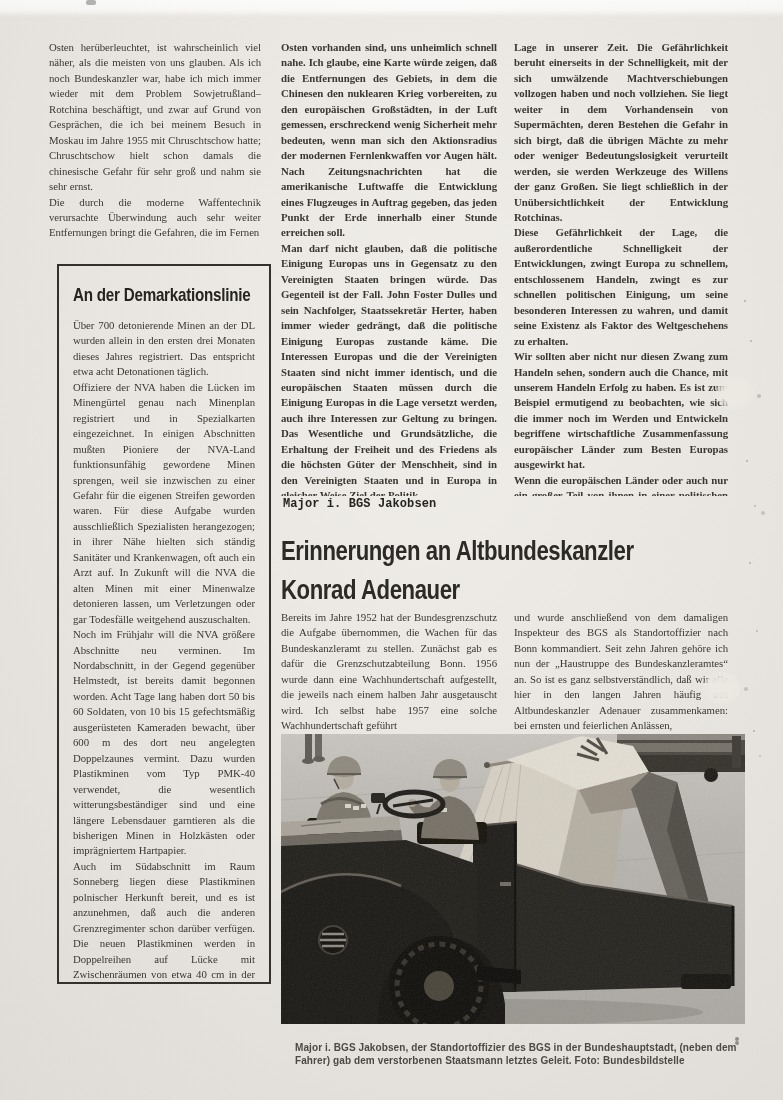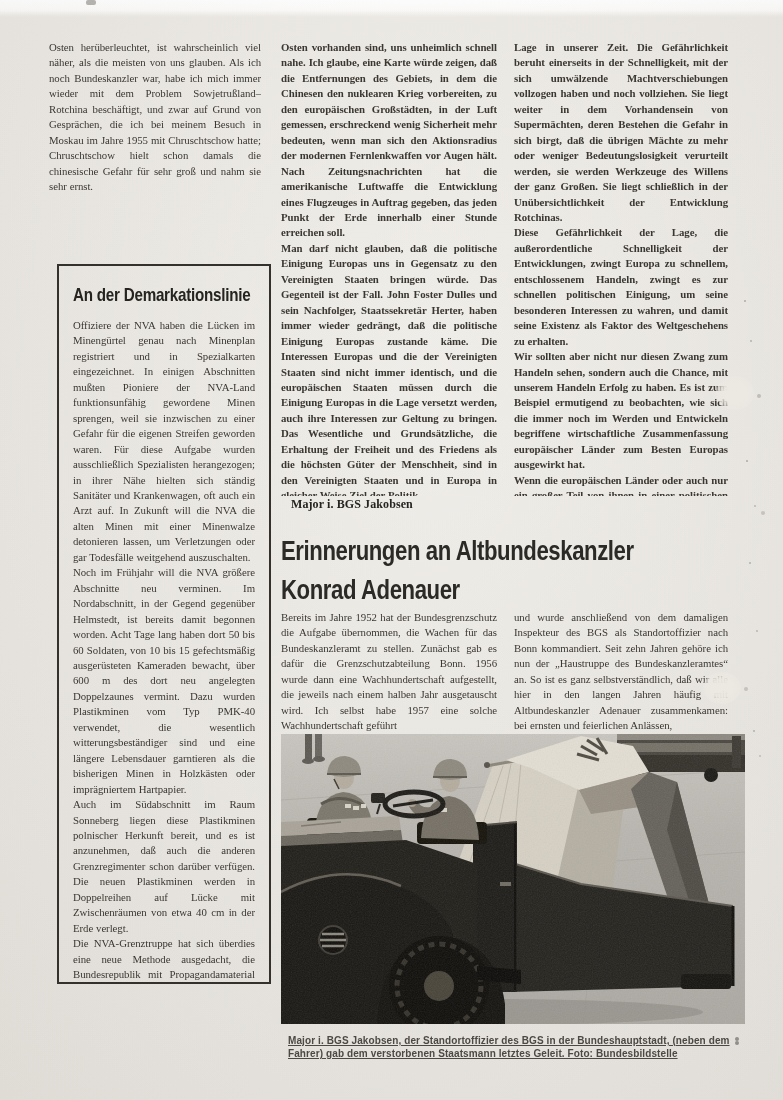--- a/index.html
+++ b/index.html
@@ -22,41 +22,41 @@
   .box{
     position:absolute;left:57px;top:264px;width:214px;height:720px;
     border:2px solid #34312c;box-sizing:border-box;padding:16px 14px 0 14px;overflow:hidden;
   }
   .box-title{
     font-family:"Liberation Sans","DejaVu Sans",sans-serif;font-weight:bold;
     font-size:19px;color:#262420;letter-spacing:-0.3px;white-space:nowrap;
     transform:scaleX(0.8);transform-origin:left center;margin:2px 0 12px 0;
   }
   .kicker{
-    position:absolute;left:291px;top:497px;
-    font-family:Liberation Serif, serif;font-weight:bold;
+    position:absolute;left:283px;top:497px;
+    font-family:Liberation Mono, monospace;font-weight:bold;
     font-size:12px;color:#262420;letter-spacing:0.1px;
   }
   .headline{
     position:absolute;left:281px;top:514px;width:470px;
     font-family:"Liberation Sans","DejaVu Sans",sans-serif;font-weight:bold;
     font-size:27px;line-height:39px;color:#2c2a26;letter-spacing:-0.5px;
     transform:scaleX(0.82);transform-origin:left top;white-space:nowrap;
   }
   .art-left{left:281px;top:610px;width:216px;height:122px;}
   .art-right{left:514px;top:610px;width:214px;height:122px;}
   .photo{
     position:absolute;left:281px;top:734px;width:464px;height:290px;margin:0;
     background:#b7b4ae;overflow:hidden;
   }
   .photo svg{display:block;}
   .caption{
-    position:absolute;left:283px;top:1029px;width:452px;margin:5px;
+    position:absolute;left:283px;top:1029px;width:452px;margin:12px;
     font-family:"Liberation Sans","DejaVu Sans",sans-serif;font-weight:bold;
-    font-size:10px;line-height:13px;color:#4c4944;letter-spacing:0.1px;text-decoration:underline;
+    font-size:10px;line-height:13px;color:#4c4944;letter-spacing:0.1px;
   }
   .speck-top{position:absolute;left:86px;top:0;width:10px;height:5px;background:#7a7873;opacity:.55;border-radius:2px;}
   .speckles{position:absolute;left:744px;top:300px;width:2px;height:2px;border-radius:50%;background:rgba(118,115,109,0.5);
     box-shadow:6px 40px 0 rgba(118,115,109,.45),14px 95px 0 1px rgba(118,115,109,.35),
       2px 160px 0 rgba(118,115,109,.5),10px 205px 0 rgba(118,115,109,.4),
       18px 212px 0 1px rgba(118,115,109,.3),5px 262px 0 rgba(118,115,109,.45),
       12px 330px 0 rgba(118,115,109,.4),1px 388px 0 1px rgba(118,115,109,.3),
       9px 430px 0 rgba(118,115,109,.45),15px 455px 0 rgba(118,115,109,.35),
       -8px 738px 0 1px rgba(90,88,84,.6),-8px 742px 0 1px rgba(90,88,84,.6);}
   .blob{position:absolute;border-radius:50%;pointer-events:none;}
@@ -67,24 +67,26 @@
 </style>
 </head>
 <body>
 
 <div class="page">
   <div class="tone"></div>
   <div class="speck-top"></div>
 
   <section class="colblock col1 serif">
     <p>Osten herüberleuchtet, ist wahrscheinlich viel näher, als die meisten von uns glauben. Als ich noch Bundeskanzler war, habe ich mich immer wieder mit dem Problem Sowjetrußland–Rotchina beschäftigt, und zwar auf Grund von Gesprächen, die ich bei meinem Besuch in Moskau im Jahre 1955 mit Chruschtschow hatte; Chruschtschow hielt schon damals die chinesische Gefahr für sehr groß und nahm sie sehr ernst.</p>
+    <p>Die durch die moderne Waffentechnik verursachte Überwindung auch sehr weiter Entfernungen bringt die Gefahren, die im Fernen</p>
   </section>
 
   <aside class="box serif">
     <h2 class="box-title">An der Demarkationslinie</h2>
+    <p>Über 700 detonierende Minen an der DL wurden allein in den ersten drei Monaten dieses Jahres registriert. Das entspricht etwa acht Detonationen täglich.</p>
     <p>Offiziere der NVA haben die Lücken im Minengürtel genau nach Minenplan registriert und in Spezialkarten eingezeichnet. In einigen Abschnitten mußten Pioniere der NVA-Land funktionsunfähig gewordene Minen sprengen, weil sie inzwischen zu einer Gefahr für die eigenen Streifen geworden waren. Für diese Aufgabe wurden ausschließlich Spezialisten herangezogen; in ihrer Nähe hielten sich ständig Sanitäter und Krankenwagen, oft auch ein Arzt auf. In Zukunft will die NVA die alten Minen mit einer Minenwalze detonieren lassen, um Verletzungen oder gar Todesfälle weitgehend auszuschalten.</p>
     <p>Noch im Frühjahr will die NVA größere Abschnitte neu verminen. Im Nordabschnitt, in der Gegend gegenüber Helmstedt, ist bereits damit begonnen worden. Acht Tage lang haben dort 50 bis 60 Soldaten, von 10 bis 15 gefechtsmäßig ausgerüsteten Kameraden bewacht, über 600 m des dort neu angelegten Doppelzaunes vermint. Dazu wurden Plastikminen vom Typ PMK-40 verwendet, die wesentlich witterungsbeständiger sind und eine längere Lebensdauer garntieren als die bisherigen Minen in Holzkästen oder imprägniertem Hartpapier.</p>
     <p>Auch im Südabschnitt im Raum Sonneberg liegen diese Plastikminen polnischer Herkunft bereit, und es ist anzunehmen, daß auch die anderen Grenzregimenter schon darüber verfügen. Die neuen Plastikminen werden in Doppelreihen auf Lücke mit Zwischenräumen von etwa 40 cm in der Erde verlegt.</p>
     <p>Die NVA-Grenztruppe hat sich überdies eine neue Methode ausgedacht, die Bundesrepublik mit Propagandamaterial zu bombardieren: Sie bedienen sich der guten alten Flaschenpost in moderner Aufmachung. Zwei zusammengesteckte Leichtmetallhülsen, mit Kunststoffklebstreifen abgedichtet, enthalten etwa 40 Flugblätter. Sie wurden im Ufergestrüpp mehrerer Flüsse gefunden, die aus Mitteldeutschland kommen.</p>
   </aside>
 
   <section class="colblock col2 serif">
     <p>Osten vorhanden sind, uns unheimlich schnell nahe. Ich glaube, eine Karte würde zeigen, daß die Entfernungen des Gebiets, in dem die Chinesen den nuklearen Krieg vorbereiten, zu den europäischen Großstädten, in der Luft gemessen, erschreckend wenig Sicherheit mehr bedeuten, wenn man sich den Aktionsradius der modernen Fernlenkwaffen vor Augen hält. Nach Zeitungsnachrichten hat die amerikanische Luftwaffe die Entwicklung eines Flugzeuges in Auftrag gegeben, das jeden Punkt der Erde innerhalb einer Stunde erreichen soll.</p>
     <p>Man darf nicht glauben, daß die politische Einigung Europas uns in Gegensatz zu den Vereinigten Staaten bringen würde. Das Gegenteil ist der Fall. John Foster Dulles und sein Nachfolger, Staatssekretär Herter, haben immer wieder gedrängt, daß die politische Einigung Europas zustande käme. Die Interessen Europas und die der Vereinigten Staaten sind nicht immer identisch, und die europäischen Staaten müssen durch die Einigung Europas in die Lage versetzt werden, auch ihre Interessen zur Geltung zu bringen. Das Wesentliche und Grundsätzliche, die Erhaltung der Freiheit und des Friedens als die höchsten Güter der Menschheit, sind in den Vereinigten Staaten und in Europa in gleicher Weise Ziel der Politik.</p>
     <p>Lassen Sie mich zum Schluß zusammenfassend noch einmal eindringlich hinweisen auf die außerordentliche Gefährlichkeit der politischen</p>

